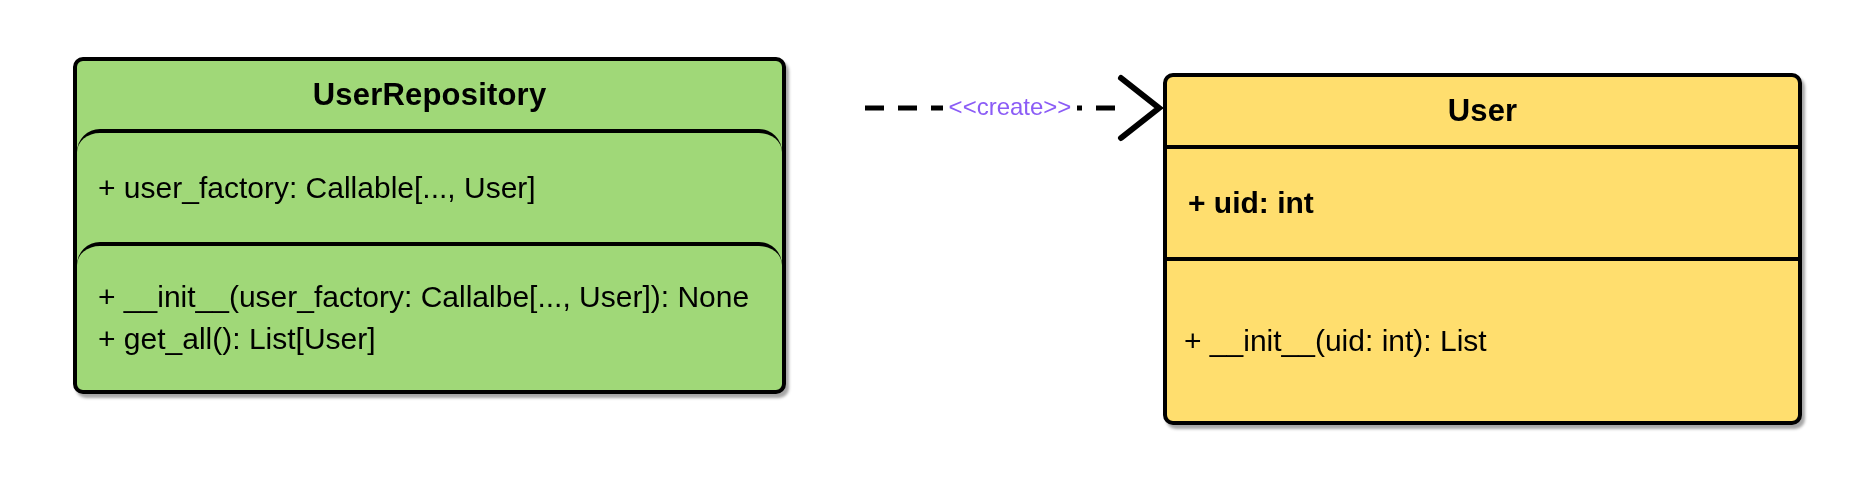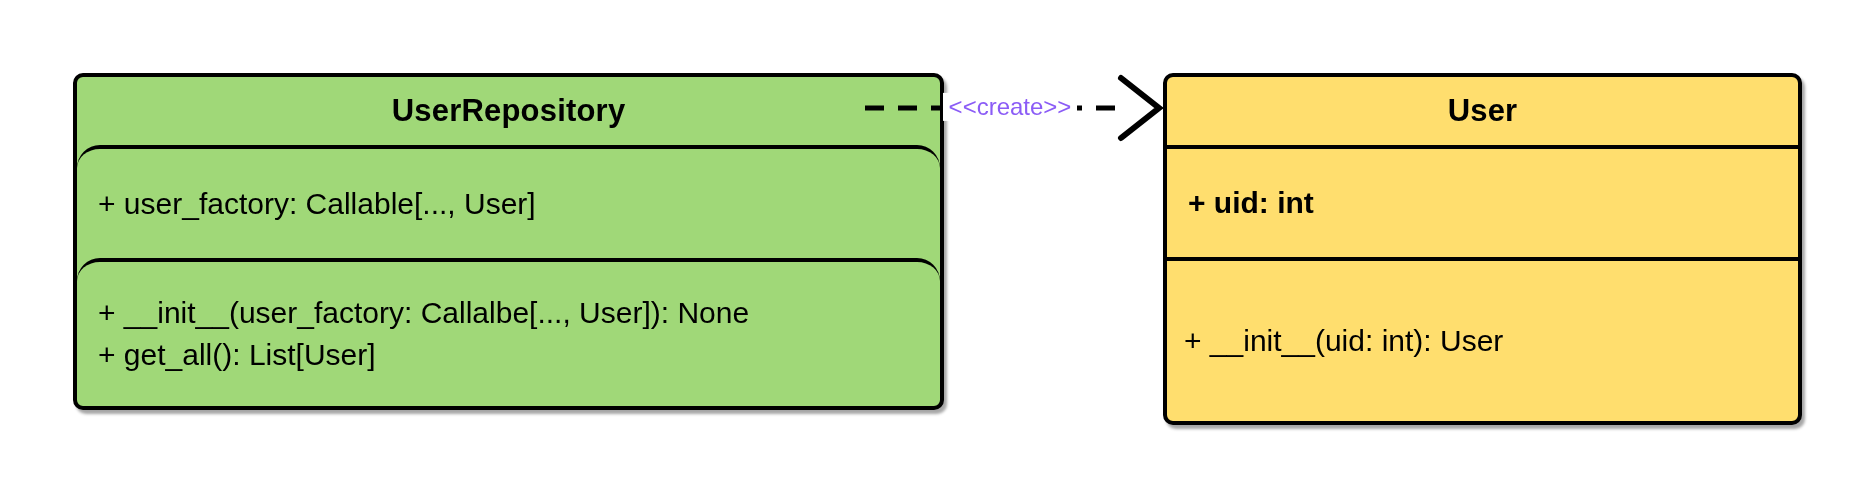--- a/index.html
+++ b/index.html
@@ -18,21 +18,21 @@
     position: absolute;
     box-sizing: border-box;
     border: 4px solid #000000;
     border-radius: 10px;
     display: flex;
     flex-direction: column;
     overflow: hidden;
     box-shadow: 3px 4px 3px rgba(0,0,0,0.35);
     color: #000000;
   }
-  .uml-class.repo   { left: 73px;   top: 73px; width: 871px; height: 337px; }
+  .uml-class.repo   { left: 73px;   top: 57px; width: 713px; height: 337px; }
   .uml-class.user   { left: 1163px; top: 73px; width: 639px; height: 352px; }
   .uml-title {
     flex: 0 0 68px;
     display: flex;
     align-items: center;
     justify-content: center;
     font-size: 31px;
     font-weight: bold;
     letter-spacing: 0.2px;
   }
@@ -110,17 +110,17 @@
       <span class="connector-label">&lt;&lt;create&gt;&gt;</span>
     </div>
   </div>
 
   <div class="uml-class user" style="background: rgb(255, 222, 110);">
     <div class="uml-title">User</div>
     <div class="uml-attrs">
       <div class="member">+ uid: int</div>
     </div>
     <div class="uml-methods">
-      <div class="member">+ __init__(uid: int): User</div>
+      <div class="member">+ __init__(uid: int): List</div>
     </div>
   </div>
 
 </div>
 
 </body></html>

